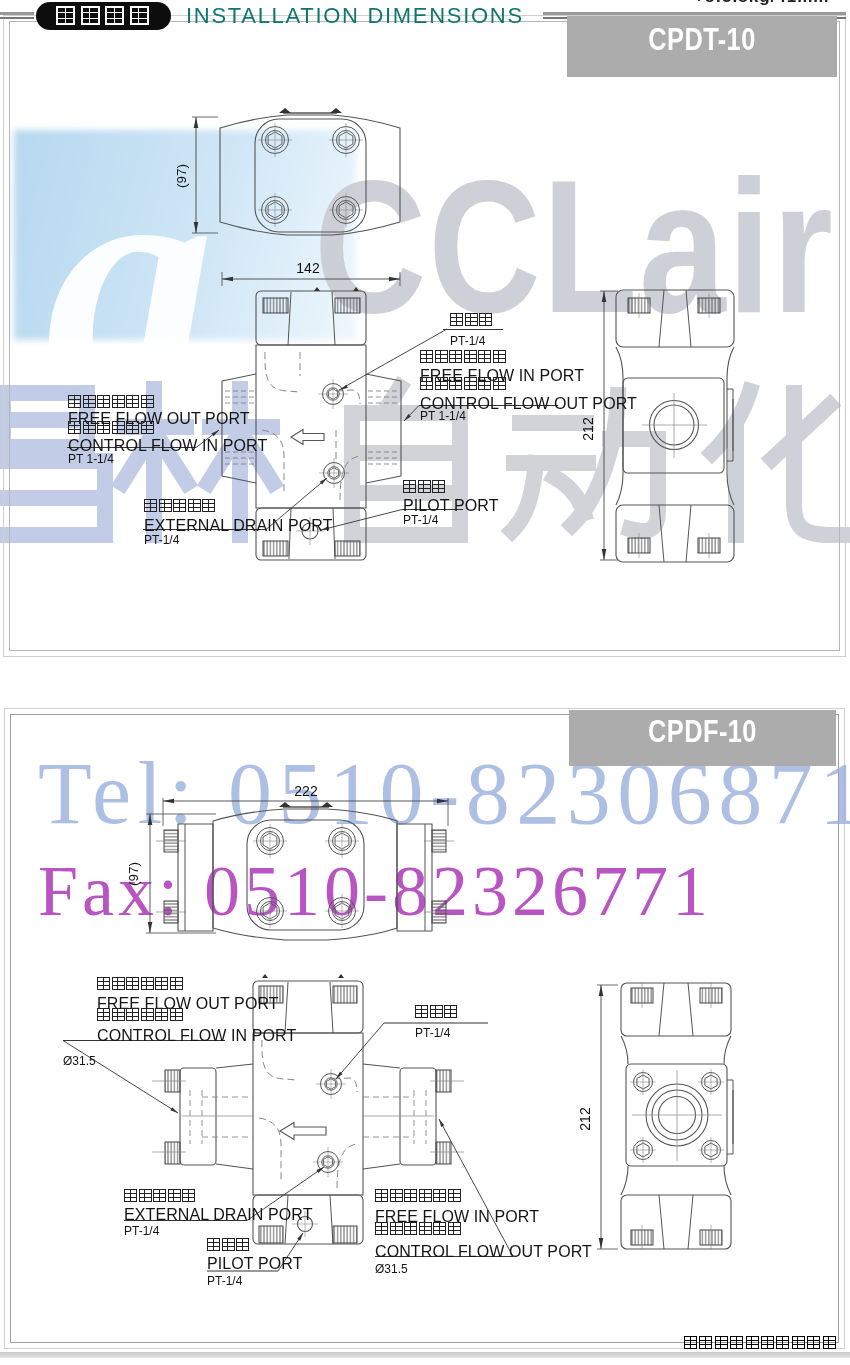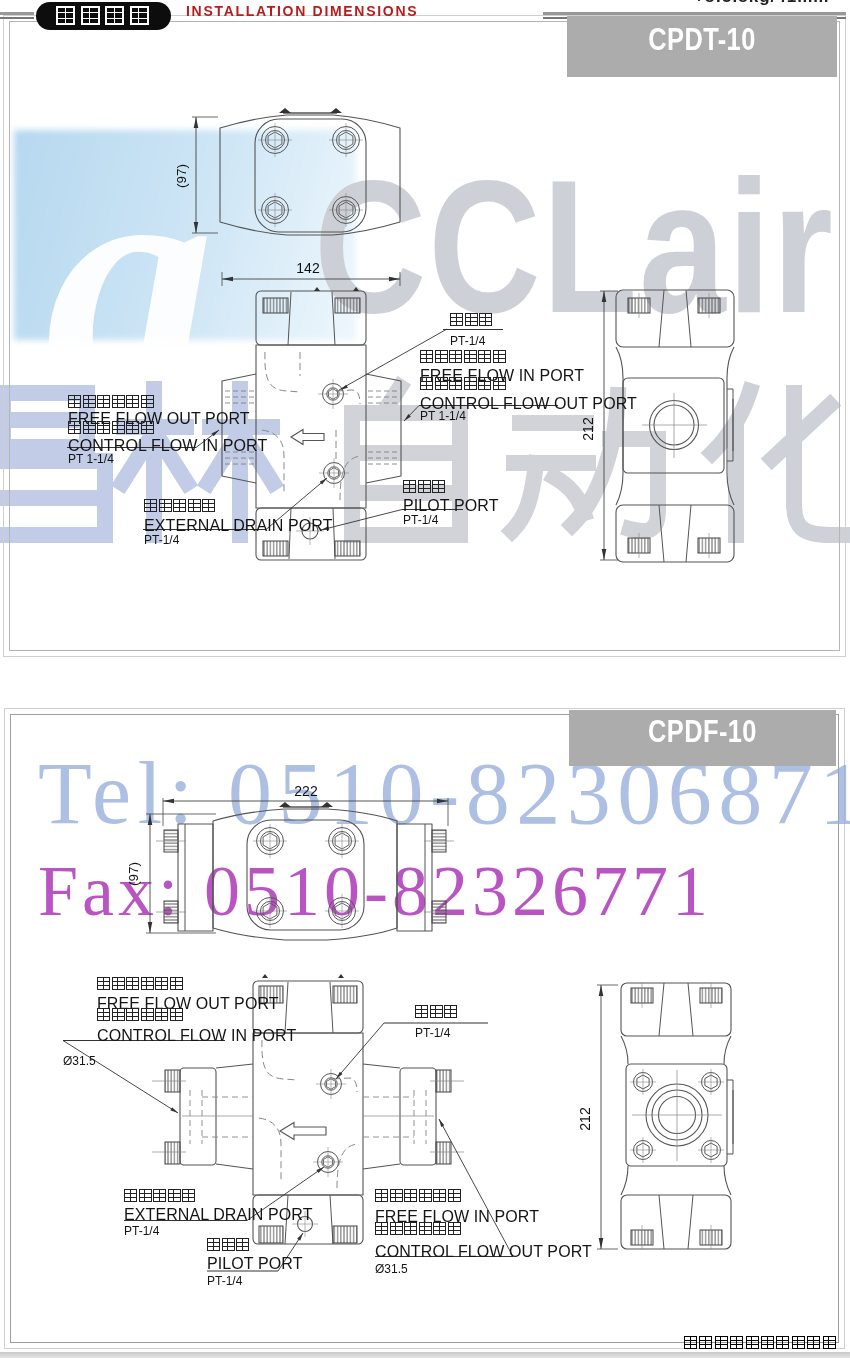--- a/index.html
+++ b/index.html
@@ -42,21 +42,21 @@
 
 <div class="abs" style="left:36px;top:2px;width:135px;height:28px;border-radius:14px;background:#0d0d0d"></div>
 
 <div class="cjrow" style="left:56px;top:6px;gap:5.5px;--ck:#ffffff;">
       <i class="cj" style="width:19px;height:19px;border-width:2.5px"></i>
       <i class="cj" style="width:19px;height:19px;border-width:2.5px"></i>
       <i class="cj" style="width:19px;height:19px;border-width:2.5px"></i>
       <i class="cj" style="width:19px;height:19px;border-width:2.5px"></i>
     </div>
 
-<div class="abs" style="left:186px;top:3px;font-size:14px;font-weight:bold;letter-spacing:1.7px;color:#b91c1c">INSTALLATION DIMENSIONS</div>
+<div class="abs" style="left:186px;top:3px;font-size:22px;font-weight:normal;letter-spacing:1.7px;color:#0f766e">INSTALLATION DIMENSIONS</div>
 
 <div class="abs" style="left:543px;top:12px;width:303px;height:2.5px;background:#999"></div>
 <div class="abs" style="left:543px;top:16.5px;width:303px;height:2.5px;background:#777"></div>
 
 <div class="abs" style="left:694px;top:0;width:156px;height:8px;overflow:hidden">
       <div style="position:absolute;left:0;top:-13px;font-size:17px;font-weight:bold;color:#222;letter-spacing:1px">+8:5.8kg/41mm</div>
     </div>
 
 <div class="abs" style="left:567px;top:16px;width:270px;height:61px;background:#acacac"></div>
 <div class="abs" style="left:567px;top:22px;width:270px;text-align:center;font-weight:bold;font-size:31px;color:#fff;letter-spacing:.5px;transform:scaleX(.82)">CPDT-10</div>

